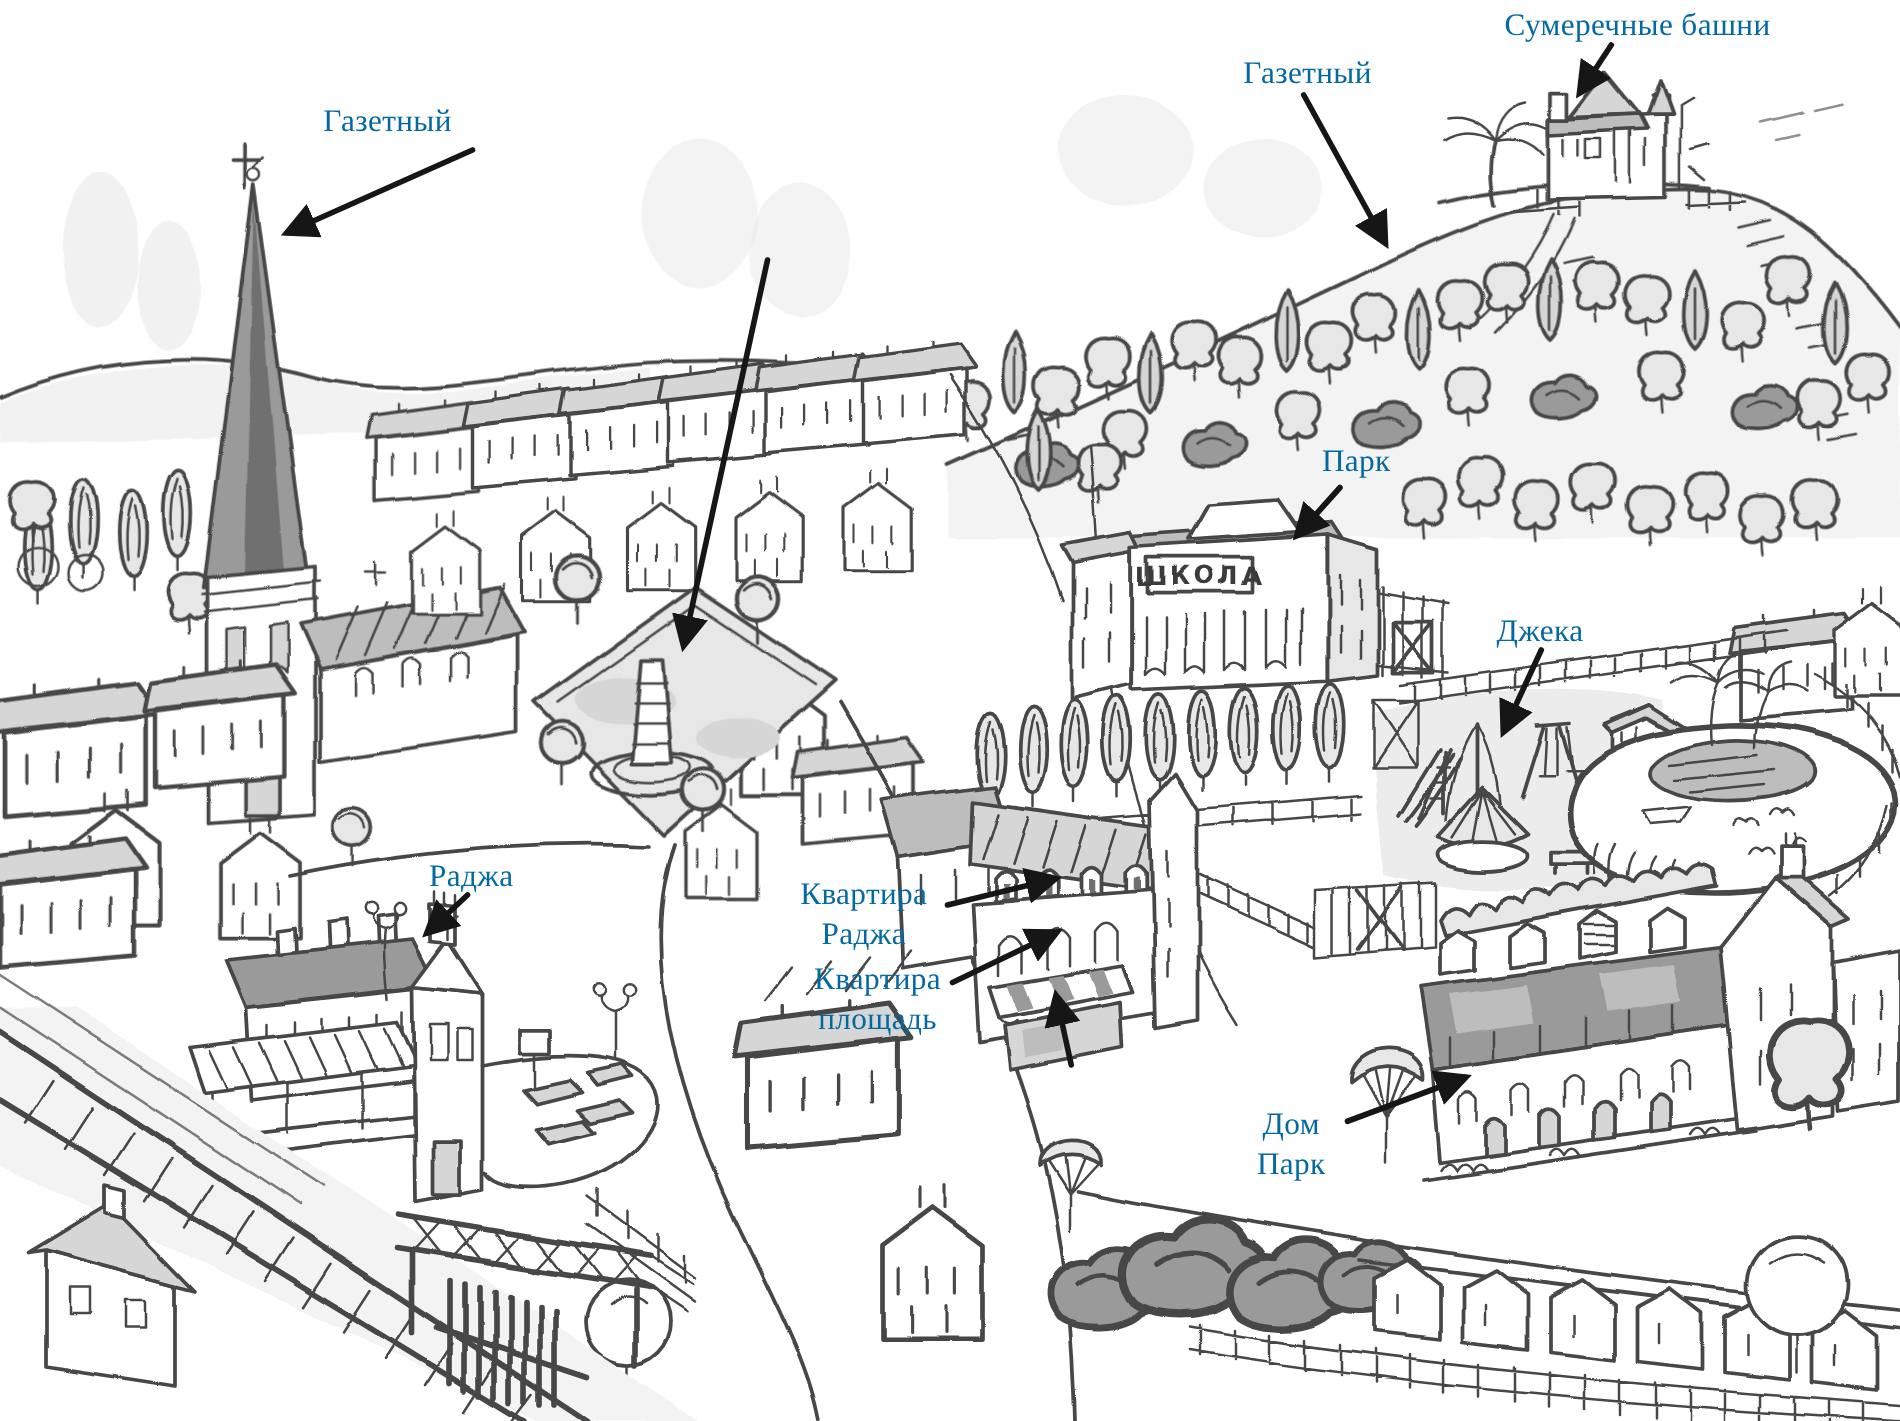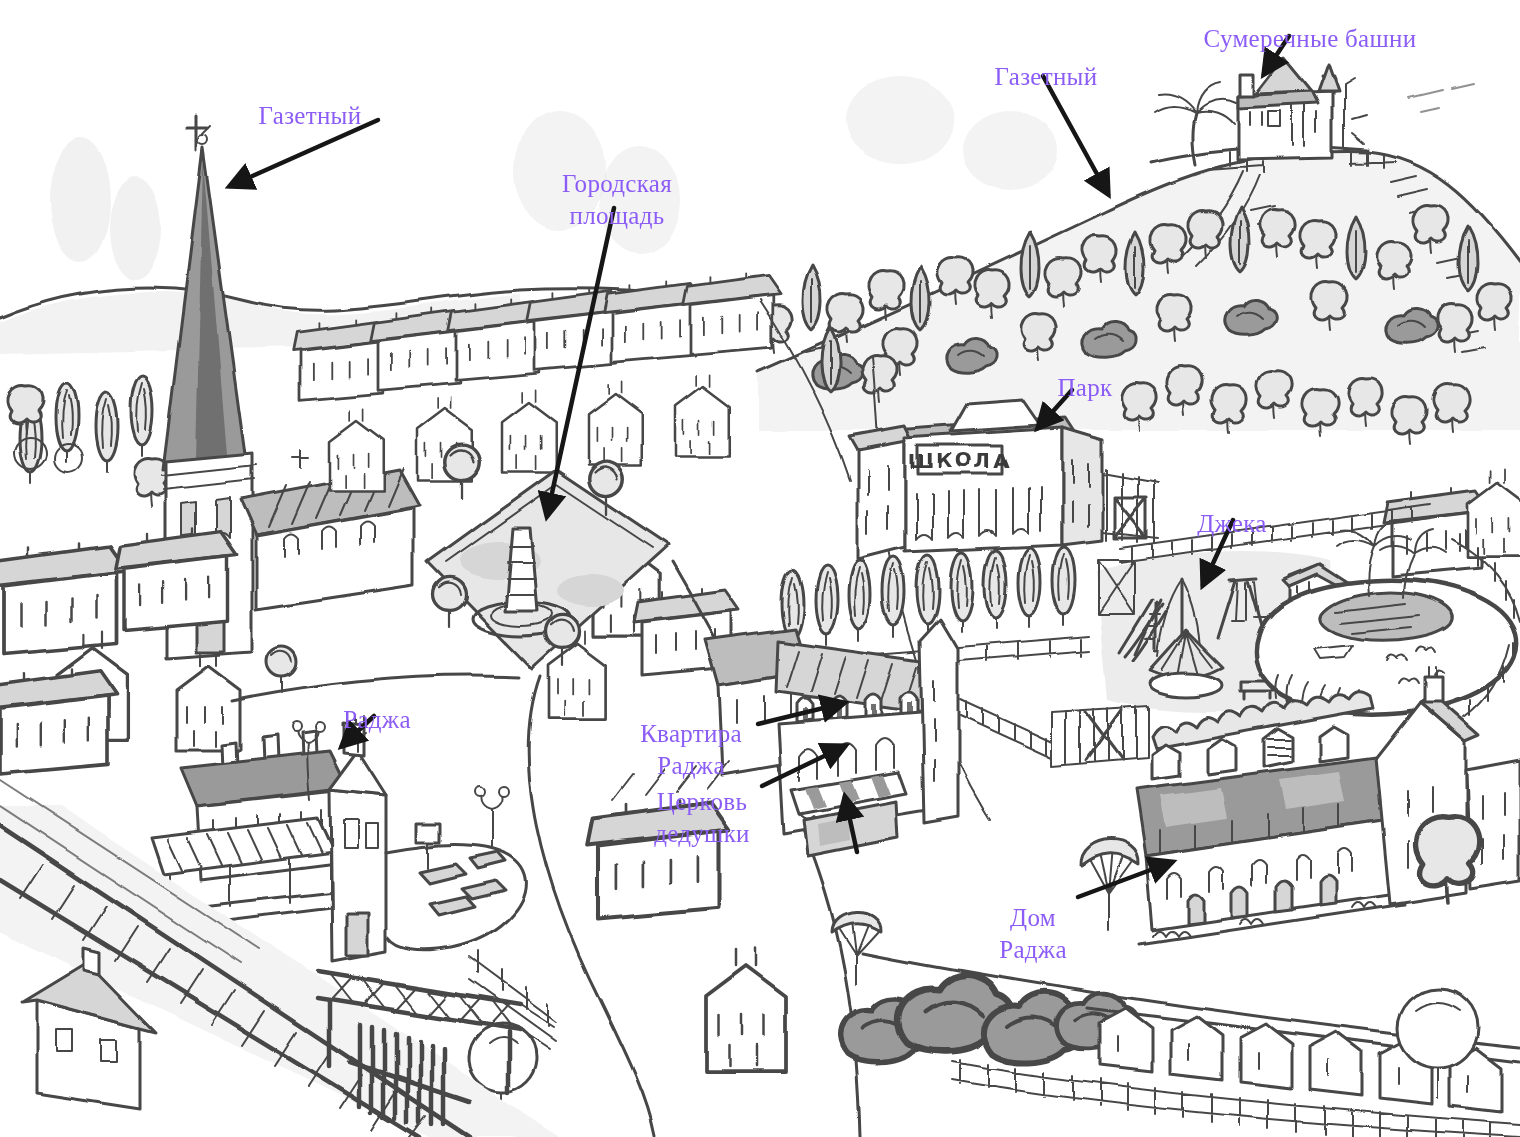--- a/index.html
+++ b/index.html
@@ -11,22 +11,22 @@
   .s2{stroke-width:2;}
   .s4{stroke-width:4.5;}
   .fw{fill:#ffffff;}
   .f0{fill:#f3f3f3;}
   .f1{fill:#e7e7e7;}
   .f2{fill:#d6d6d6;}
   .f3{fill:#bdbdbd;}
   .f4{fill:#9a9a9a;}
   .f5{fill:#6f6f6f;}
   .ns{stroke:none;}
-  .map-label{position:absolute;transform:translateX(-50%);font-size:25px;color:#8b5cf6;
-             text-align:center;line-height:1.28;letter-spacing:.3px;z-index:5;margin-top:18px;}
+  .map-label{position:absolute;transform:translateX(-50%);font-size:25px;color:#0369a1;
+             text-align:center;line-height:1.28;letter-spacing:.3px;z-index:5;}
   .nowrap{white-space:nowrap;}
   .arrow-line{stroke:#161616;stroke-width:4.5;fill:none;stroke-linecap:round;}
   #schoolSignText{font-family:"DejaVu Sans",sans-serif;letter-spacing:2.5px;font-weight:bold;}
 </style>
 </head>
 <body>
 
 <div class="stage">
 
 <svg width="1520" height="1137" viewBox="0 0 1520 1137">
@@ -429,23 +429,22 @@
     <path class="arrow-line" marker-end="url(#ah)" d="M1233,520 L1203,585"></path>
     <path class="arrow-line" marker-end="url(#ah)" d="M374,716 L342,746"></path>
     <path class="arrow-line" marker-end="url(#ah)" d="M758,724 L844,703"></path>
     <path class="arrow-line" marker-end="url(#ah)" d="M762,786 L845,746"></path>
     <path class="arrow-line" marker-end="url(#ah)" d="M857,852 L845,797"></path>
     <path class="arrow-line" marker-end="url(#ah)" d="M1078,897 L1172,862"></path>
   </g>
 </svg>
 
 <div class="map-label nowrap" style="left:310px;top:82px">Газетный</div>
-<div class="map-label" style="left:617px;top:150px;width:150px">Городская площадь</div>
 <div class="map-label nowrap" style="left:1046px;top:43px">Газетный</div>
 <div class="map-label nowrap" style="left:1310px;top:5px">Сумеречные башни</div>
 <div class="map-label nowrap" style="left:1085px;top:354px">Парк</div>
 <div class="map-label nowrap" style="left:1232px;top:490px">Джека</div>
 <div class="map-label nowrap" style="left:377px;top:686px">Раджа</div>
 <div class="map-label" style="left:691px;top:700px;width:130px">Квартира Раджа</div>
-<div class="map-label" style="left:702px;top:768px;width:130px">Церковь дедушки</div>
-<div class="map-label" style="left:1033px;top:884px;width:95px">Дом Раджа</div>
+<div class="map-label" style="left:702px;top:768px;width:130px">Квартира площадь</div>
+<div class="map-label" style="left:1033px;top:884px;width:95px">Дом Парк</div>
 
 </div>
 
 </body></html>

